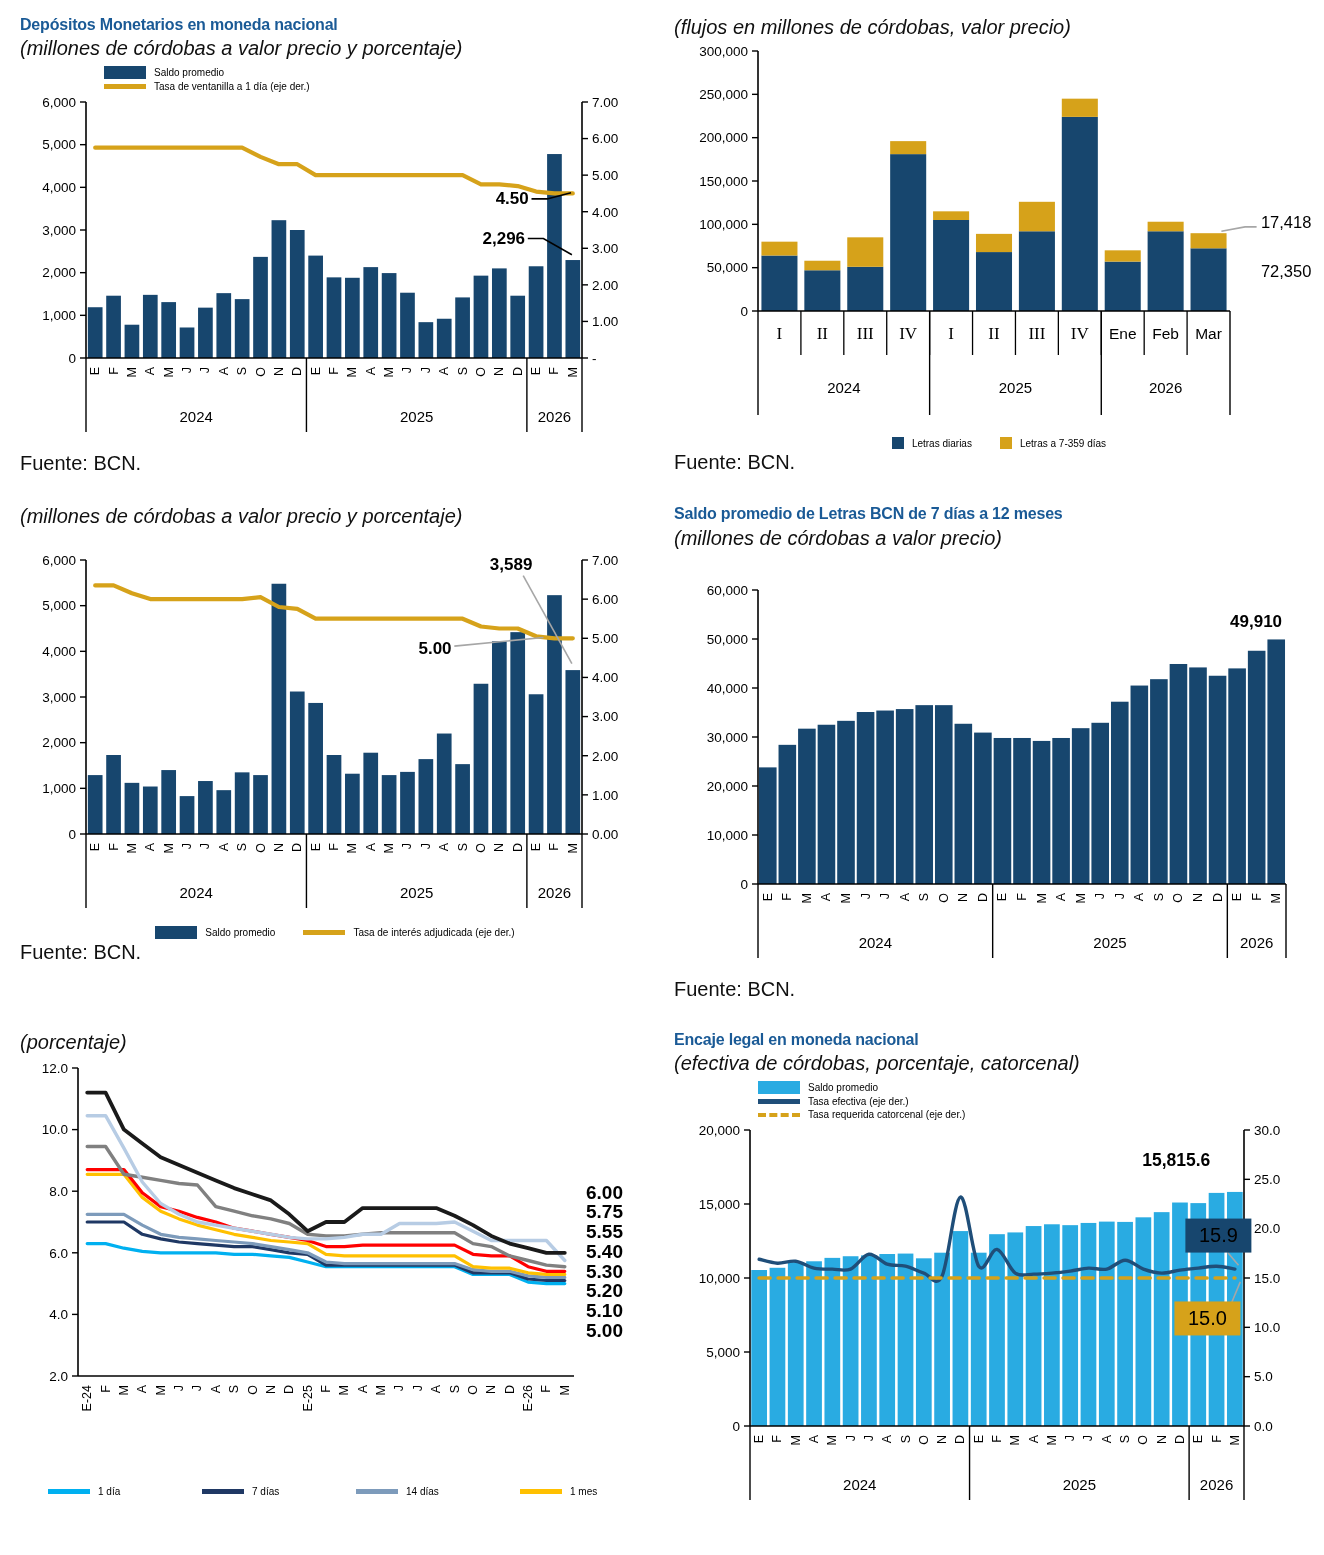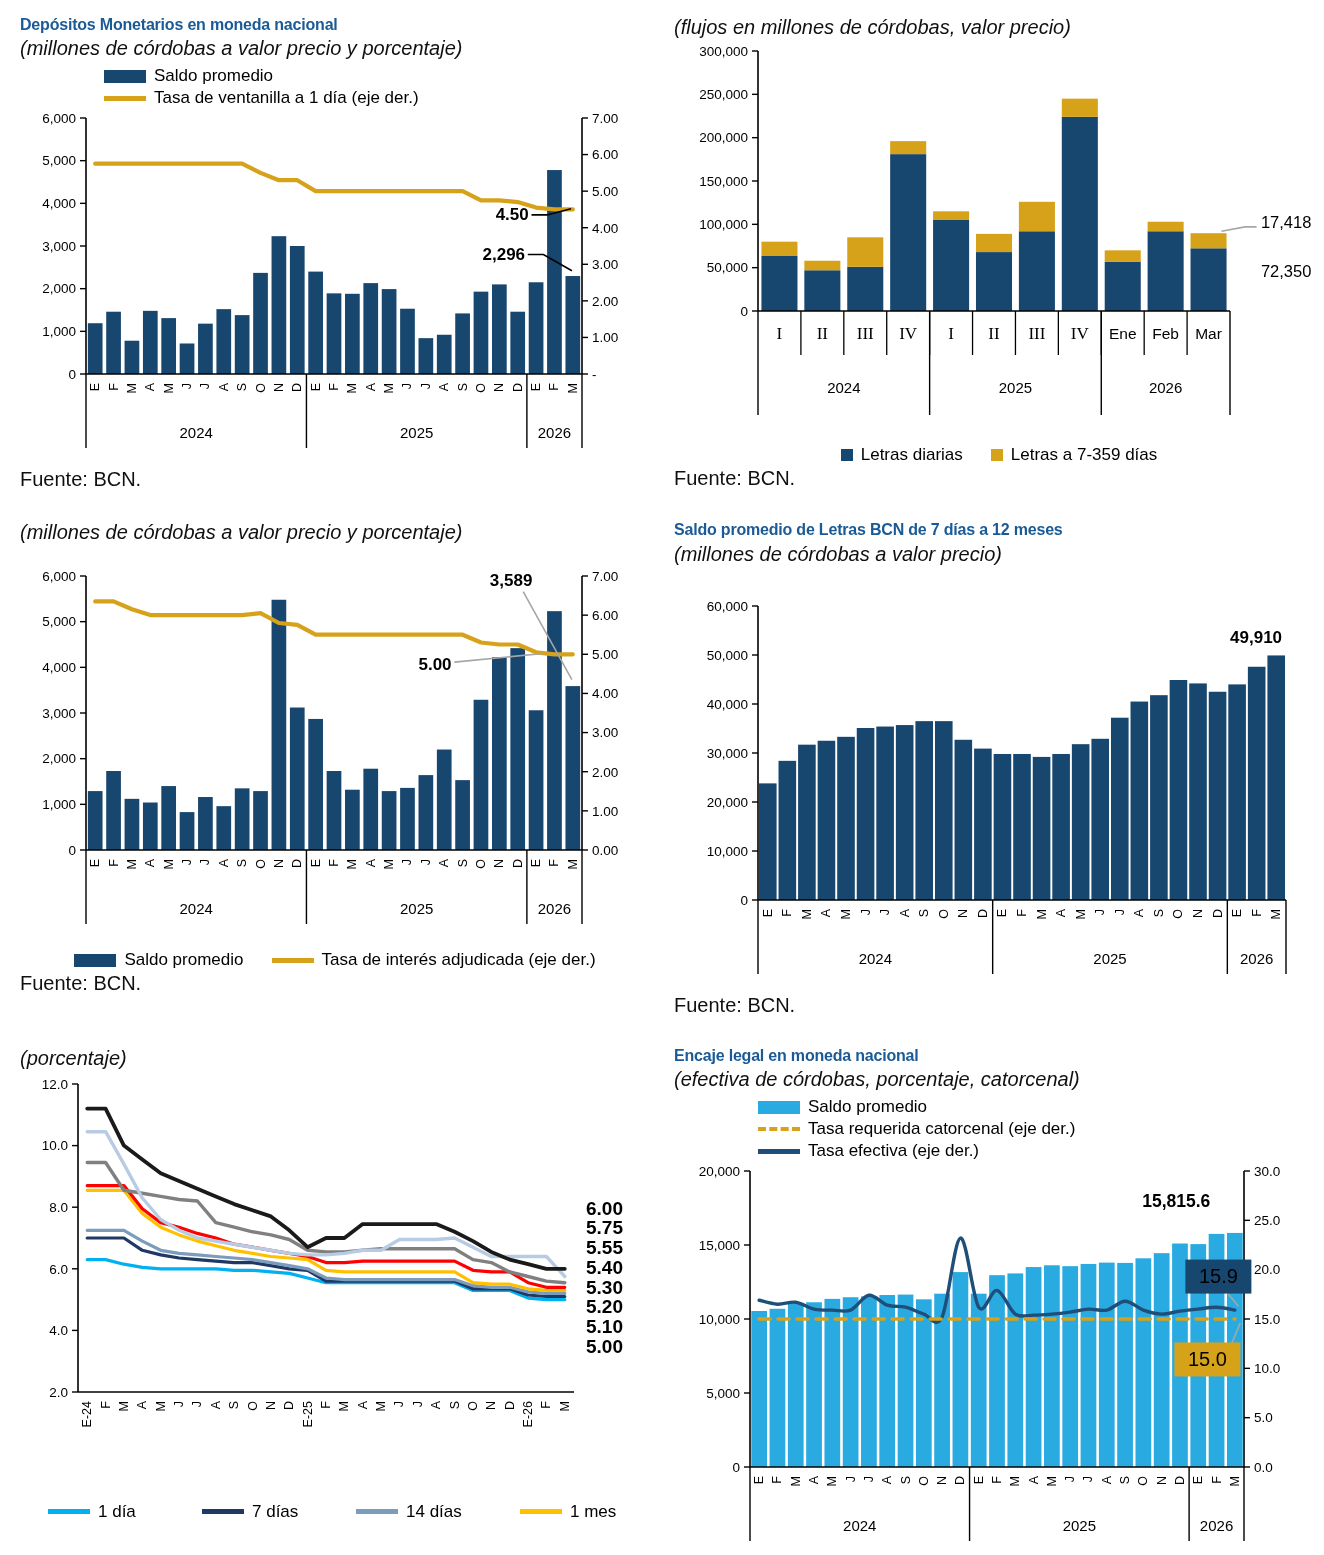--- a/index.html
+++ b/index.html
@@ -3,25 +3,25 @@
 <meta charset="utf-8">
 <style>
   html,body{margin:0;padding:0;background:#ffffff;}
   body{font-family:"Liberation Sans", sans-serif; color:#000;}
   .page{width:1324px; box-sizing:border-box; padding:16px 0 20px 20px;
         display:grid; grid-template-columns:630px 650px; column-gap:24px; row-gap:30px;}
   .panel{overflow:visible;}
   .title{font-size:16px; line-height:1.15; color:#1A5A96; font-weight:700; margin:0 0 3px 0; letter-spacing:-0.2px;}
   .subtitle{font-size:20px; font-style:italic; font-weight:400; margin:0 0 6px 0; color:#101010;}
   .source{font-size:20px; margin:2px 0 0 0; color:#101010;}
-  .legend{font-size:17px; color:#000; margin:0 0 2px 0;}
+  .legend{font-size:10px; color:#000; margin:0 0 2px 0;}
   .legend .li{display:flex; align-items:center;}
   .legend.stack{margin-left:84px;}
   .legend.stack .li{margin:2px 0;}
-  .legend.row{display:flex; justify-content:center; gap:28px; margin-top:8px;}
+  .legend.row{display:flex; justify-content:center; gap:28px; margin-top:0;}
   .legend.grid{display:grid; grid-template-columns:150px 150px 160px 140px; gap:5px 4px; margin:6px 0 0 28px;}
   .sw{display:inline-block; flex:none; margin-right:8px;}
   .sw.bar{width:42px; height:13px;}
   .sw.line{width:42px; height:5px;}
   .sw.square{width:12px; height:12px;}
   .sw.dash{width:42px; height:0; border-top:4px dashed;}
   svg.chart{display:block; overflow:visible;}
   svg text{font-family:"Liberation Sans", sans-serif; fill:#000;}
   svg text.cat-serif{font-family:"Liberation Serif", serif;}
 </style>
@@ -548,26 +548,26 @@
 
   <section class="panel">
     <h2 class="title">Encaje legal en moneda nacional</h2>
     <p class="subtitle">(efectiva de córdobas, porcentaje, catorcenal)</p>
     <div class="legend stack">
         <span class="li">
           <span class="sw bar" style="background: rgb(41, 171, 226);"></span>
           <span>Saldo promedio</span>
         </span>
         <span class="li">
+          <span class="sw line" style="background: rgb(31, 78, 121);"></span>
+          <span>Tasa efectiva (eje der.)</span>
+        </span>
+        <span class="li">
           <span class="sw dash" style="border-top-color: rgb(214, 162, 26);"></span>
           <span>Tasa requerida catorcenal (eje der.)</span>
-        </span>
-        <span class="li">
-          <span class="sw line" style="background: rgb(31, 78, 121);"></span>
-          <span>Tasa efectiva (eje der.)</span>
         </span>
       </div>
     <svg class="chart" width="634" height="396" viewBox="0 0 634 396">
         <g>
           <g fill="#29ABE2">
             <rect x="77.28" y="148.01" width="15.73" height="155.99"></rect>
             <rect x="95.58" y="145.79" width="15.73" height="158.21"></rect>
             <rect x="113.87" y="140.16" width="15.73" height="163.84"></rect>
             <rect x="132.17" y="139.28" width="15.73" height="164.72"></rect>
             <rect x="150.47" y="135.87" width="15.73" height="168.13"></rect>

